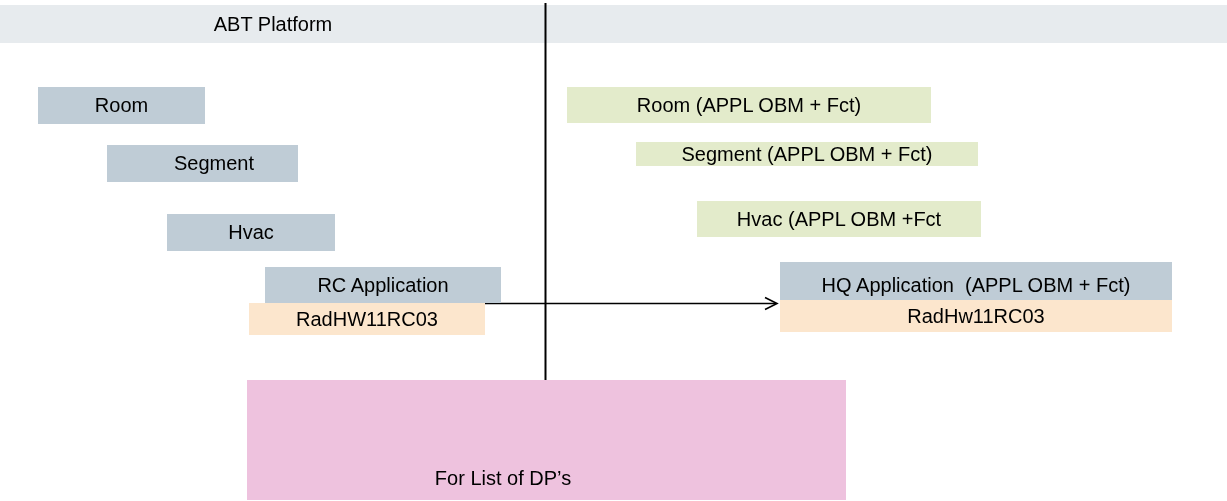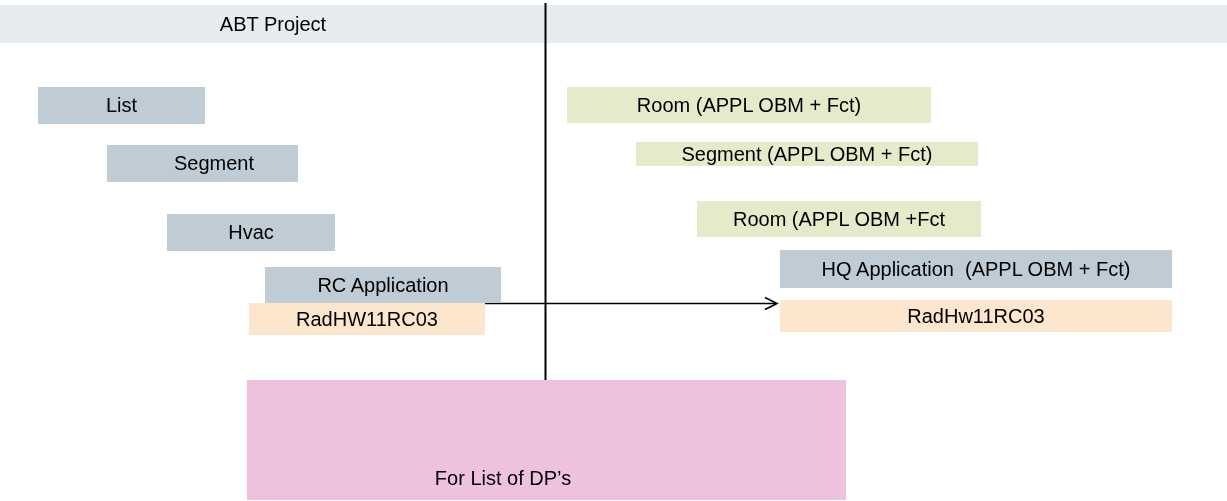--- a/index.html
+++ b/index.html
@@ -41,21 +41,21 @@
 
   .b-abt-room    {left:38px;  top:87px;  width:167px; height:37px;}
   .b-abt-segment {left:107px; top:145px; width:168px; height:37px;padding-left:23px;}
   .b-abt-hvac    {left:167px; top:206px; width:168px; height:37px;margin-top:8px;}
   .b-abt-rcapp   {left:249px; top:267px; width:236px; height:36px;margin-left:16px;}
   .b-abt-rcver   {left:249px; top:303px; width:236px; height:32px;}
 
   .b-pf-room     {left:567px; top:87px;  width:364px; height:36px;}
   .b-pf-segment  {left:636px; top:142px; width:342px; height:24px;}
   .b-pf-hvac     {left:697px; top:201px; width:284px; height:36px;}
-  .b-pf-hqapp    {left:780px; top:250px; width:392px; height:38px;}
+  .b-pf-hqapp    {left:780px; top:262px; width:392px; height:46px;}
   .b-pf-hqver    {left:780px; top:300px; width:392px; height:32px;}
 
   .note-box{
     position:absolute;left:247px;top:380px;width:599px;height:120px;
     background:var(--pink-box);
   }
   .note-text{
     position:absolute;left:247px;top:406px;width:512px;
     text-align:center;font-size:20px;line-height:29px;white-space:pre;
   }
@@ -63,37 +63,37 @@
     position:absolute;left:0;top:0;width:1227px;height:501px;
     pointer-events:none;
   }
 </style>
 </head>
 <body>
 
 <div class="stage">
 
   <div class="header-band"></div>
-  <div class="header-title left">ABT Project</div>
+  <div class="header-title left">ABT Platform</div>
 
   <svg class="lines-overlay" width="1227" height="501" viewBox="0 0 1227 501">
     <line x1="545.5" y1="3" x2="545.5" y2="380" stroke="#000" stroke-width="2"></line>
     <line x1="485" y1="303.5" x2="776" y2="303.5" stroke="#000" stroke-width="1.6"></line>
     <polyline points="765,297.5 777,303.5 765,309.5" fill="none" stroke="#000" stroke-width="1.6"></polyline>
   </svg>
 
-  <div class="box steel b-abt-room">List</div>
+  <div class="box steel b-abt-room">Room</div>
   <div class="box steel b-abt-segment">Segment</div>
   <div class="box steel b-abt-hvac">Hvac</div>
   <div class="box steel b-abt-rcapp">RC Application</div>
   <div class="box peach b-abt-rcver">RadHW11RC03</div>
 
   <div class="box green b-pf-room">Room (APPL OBM + Fct)</div>
   <div class="box green b-pf-segment">Segment (APPL OBM + Fct)</div>
-  <div class="box green b-pf-hvac">Room (APPL OBM +Fct</div>
+  <div class="box green b-pf-hvac">Hvac (APPL OBM +Fct</div>
   <div class="box steel b-pf-hqapp">HQ Application  (APPL OBM + Fct)</div>
   <div class="box peach b-pf-hqver">RadHw11RC03</div>
 
   <div class="note-box"></div>
   <div class="note-text">
     <div>For List of DP’s</div>
     
   </div>
 
 </div>

